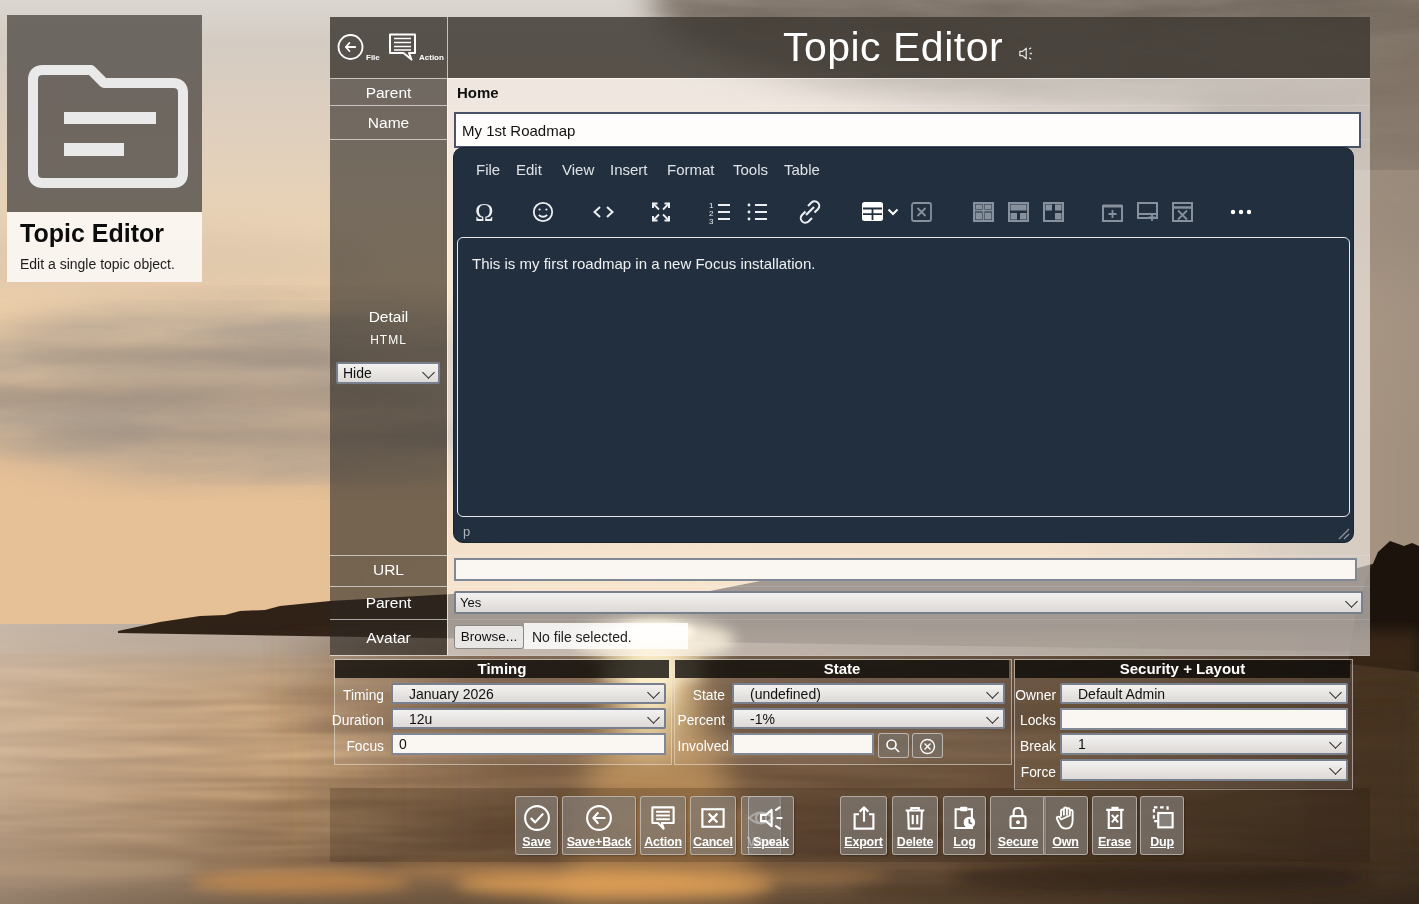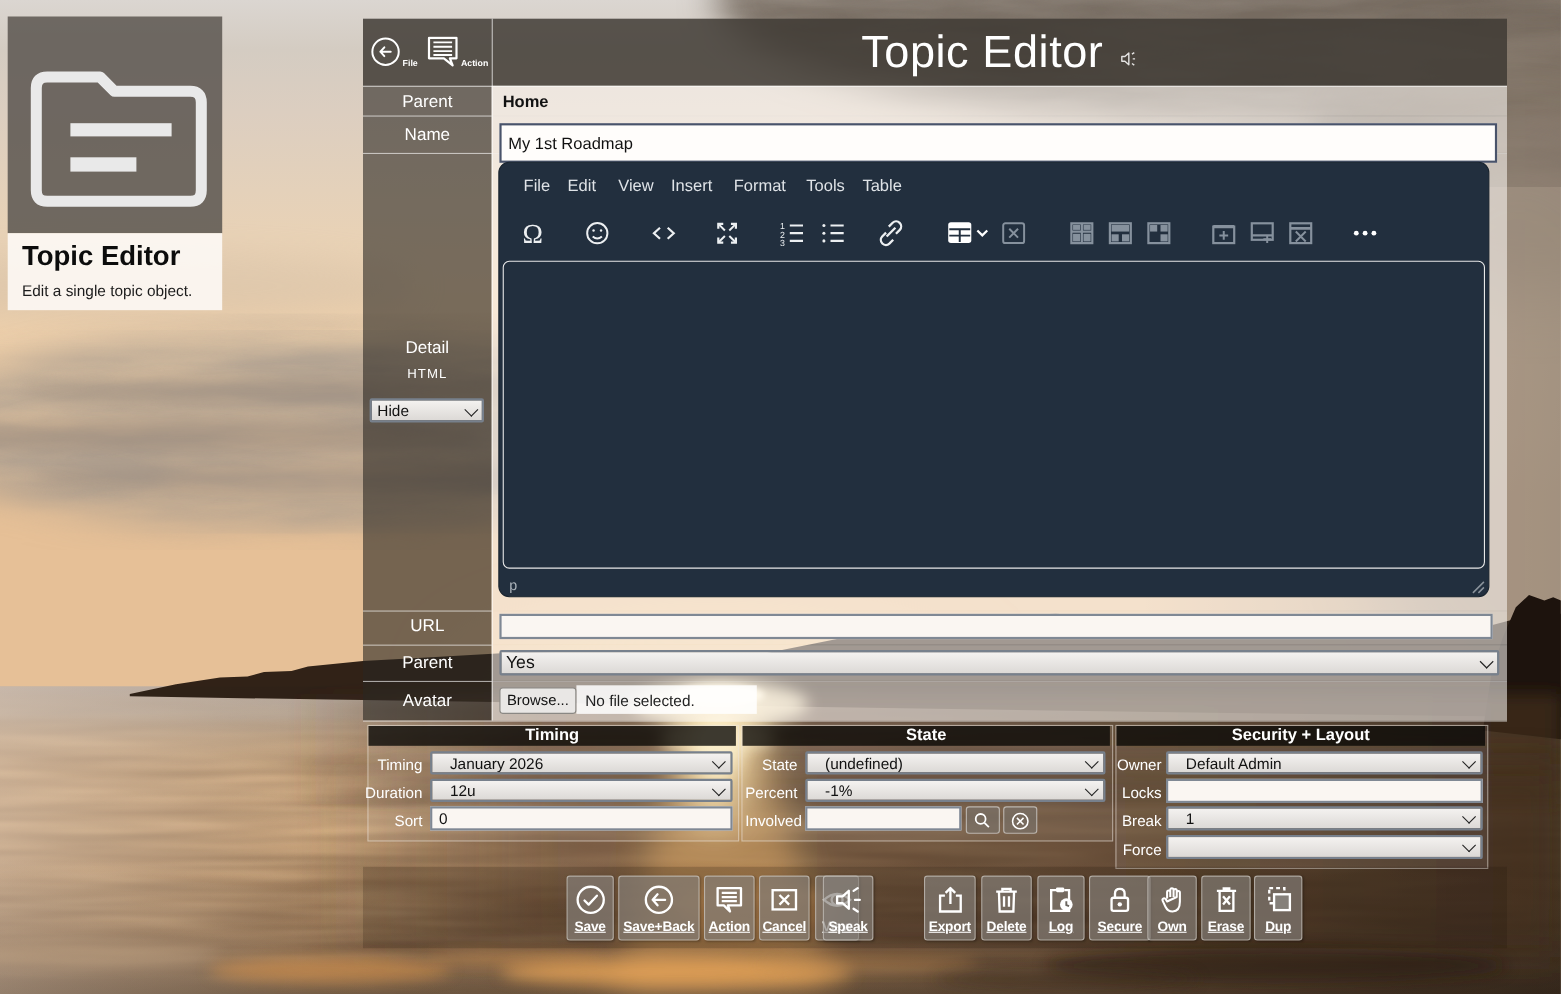--- a/index.html
+++ b/index.html
@@ -249,21 +249,21 @@
 <div class="abs flab" style="top:594px;">Parent</div>
 <div class="abs flab" style="top:629px;">Avatar</div>
 
 <div class="abs" style="left:457px;top:84px;font-size:15px;font-weight:bold;color:#111;">Home</div>
 <input class="tin" style="left: 454px; top: 112px; width: 907px; height: 23px;" value="My 1st Roadmap">
 
 <select class="tsel" style="left:336px;top:362px;width:104px;height:22px;padding-left:5px;"><option>Hide</option></select>
 <div class="chev" style="left:424px;top:368px;"></div>
 
 <input class="tin2" style="left: 454px; top: 558px; width: 903px; height: 23px;" value="">
-<select class="tsel" style="left:454px;top:591px;width:909px;height:23px;font-size:16px;padding-left:4px;"><option>Yes</option></select>
+<select class="tsel" style="left:454px;top:591px;width:909px;height:23px;font-size:13px;padding-left:4px;"><option>Yes</option></select>
 <div class="chev" style="left:1347px;top:597px;"></div>
 
 <div class="abs" style="left:524px;top:623px;width:164px;height:26px;background:rgba(255,255,255,.85);"></div>
 <div class="abs" style="left:454px;top:625px;width:70px;height:24px;background:#e9e7e5;border:1px solid #8a8884;border-radius:3px;box-sizing:border-box;font-size:13.5px;color:#111;text-align:center;line-height:22px;">Browse...</div>
 <div class="abs" style="left:532px;top:629px;font-size:14px;color:#222;">No file selected.</div>
 
 <div class="abs" style="left:453px;top:147px;width:901px;height:396px;background:#222f3e;border-radius:10px;border:1px solid #19242f;box-sizing:border-box;"></div>
 <div class="abs" style="left:453px;top:147px;width:901px;color:#e4e7ea;">
   <div style="position:absolute;left:0;top:14px;font-size:15px;color:#dfe3e7;">
     <span style="position:absolute;left:23px;">File</span>
@@ -352,35 +352,36 @@
         </g>
   </g>
   <g fill="#ffffff">
         <circle cx="780" cy="16" r="2.2"></circle>
         <circle cx="788" cy="16" r="2.2"></circle>
         <circle cx="796" cy="16" r="2.2"></circle>
       </g>
 </svg>
 <div class="abs" style="left:453px;top:237px;width:901px;height:280px;"></div>
 <div class="abs" style="left:457px;top:237px;width:893px;height:280px;border:1px solid #e8e8e8;border-radius:6px;box-sizing:border-box;"></div>
+<div class="abs" style="left:472px;top:255px;font-size:15px;color:#eef0f2;">This is my first roadmap in a new Focus installation.</div>
 <div class="abs" style="left:463px;top:524px;font-size:13px;color:#aeb6bd;">p</div>
 <svg class="abs" style="left:1338px;top:528px;" width="12" height="12" viewBox="0 0 12 12">
       <path d="M11,1 L1,11 M11,6 L6,11" stroke="#8a929b" stroke-width="1.4"></path>
     </svg>
 
 <div class="abs fs" style="left:334px;top:659px;width:336px;height:104px;"></div>
 <div class="abs fs" style="left:674px;top:659px;width:336px;height:104px;"></div>
 <div class="abs fs" style="left:1014px;top:659px;width:337px;height:129px;"></div>
 <div class="fshdr" style="left:335px;top:660px;width:334px;height:18px;">Timing</div>
 <div class="fshdr" style="left:675px;top:660px;width:334px;height:18px;">State</div>
 <div class="fshdr" style="left:1015px;top:660px;width:335px;height:18px;">Security + Layout</div>
 
 <div class="fslab" style="left:304px;top:685px;width:80px;">Timing</div>
 <div class="fslab" style="left:304px;top:710px;width:80px;">Duration</div>
-<div class="fslab" style="left:304px;top:736px;width:80px;">Sort</div>
+<div class="fslab" style="left:304px;top:736px;width:80px;">Focus</div>
 <select class="tsel" style="left:391px;top:683px;width:275px;height:21px;"><option>January 2026</option></select>
 <div class="chev" style="left:649px;top:688px;"></div>
 <select class="tsel" style="left:391px;top:708px;width:275px;height:21px;"><option>12u</option></select>
 <div class="chev" style="left:649px;top:713px;"></div>
 <input class="tin2" style="left: 391px; top: 733px; width: 275px; height: 22px; font-size: 14px;" value="0">
 
 <div class="fslab" style="left:645px;top:685px;width:80px;">State</div>
 <div class="fslab" style="left:645px;top:710px;width:80px;">Percent</div>
 <div class="fslab" style="left:649px;top:736px;width:80px;">Involved</div>
 <select class="tsel" style="left:732px;top:683px;width:273px;height:21px;"><option>(undefined)</option></select>

